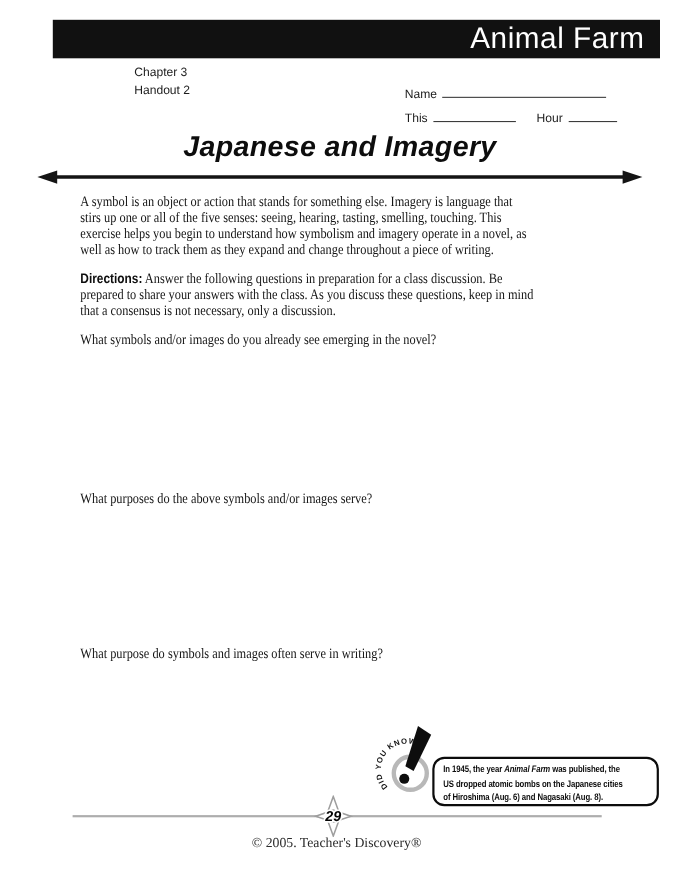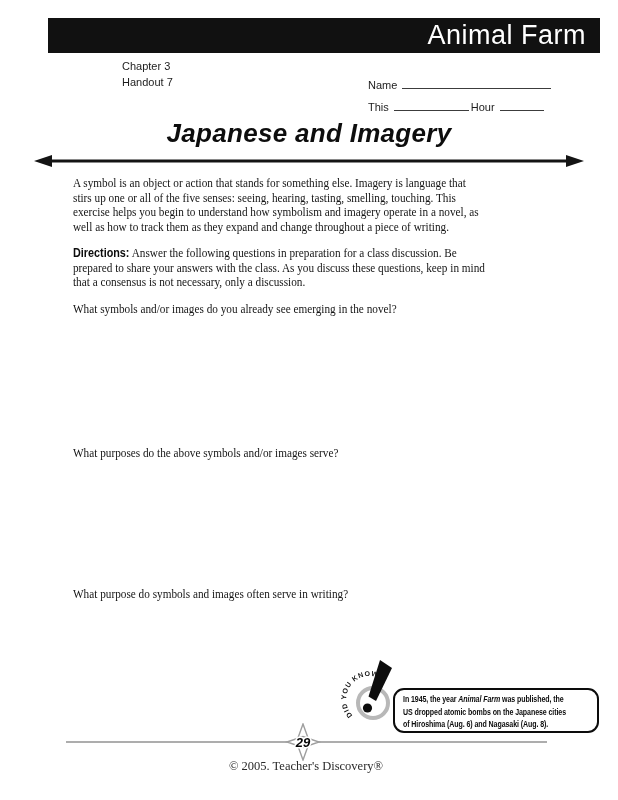--- a/index.html
+++ b/index.html
@@ -19,21 +19,21 @@
     position:absolute;left:78px;top:58px;
     font:400 11px/16px "Liberation Sans",sans-serif;color:#1c1c1c;margin-left:44px;
   }
   .fillrow{position:absolute;font:400 11px "Liberation Sans",sans-serif;color:#1c1c1c;}
   .row-name{left:368px;top:78px;}
   .row-date{left:368px;top:100px;}
   .blank{display:inline-block;border-bottom:1.4px solid #3c3c3c;height:10px;margin-left:5px;vertical-align:baseline;}
   .blank-name{width:149px;}
   .blank-date{width:75px;}
   .blank-hour{width:44px;}
-  .hour-label{margin-left:2px;}
+  .hour-label{margin-left:19px;}
   
   .page-title{
     position:absolute;left:35px;top:118px;width:548px;text-align:center;
     font:italic 700 26px/30px "Liberation Sans",sans-serif;color:#0d0d0d;
     letter-spacing:.3px;
   }
   .arrow-wrap{position:absolute;left:30px;top:151px;}
   
   .serifblock{
     font:400 13px/14.6px "Liberation Serif",serif;color:#141414;
@@ -70,21 +70,21 @@
 </style>
 </head>
 <body>
 
 <div class="banner">
   <span>Animal Farm</span>
 </div>
 
 <div class="meta">
   <div>Chapter 3</div>
-  <div>Handout 7</div>
+  <div>Handout 2</div>
 </div>
 
 <div class="fillrow row-name">
   <span>Name</span><span class="blank blank-name"></span>
 </div>
 <div class="fillrow row-date">
   <span>This</span><span class="blank blank-date"></span><span class="hour-label">Hour</span><span class="blank blank-hour"></span>
 </div>
 
 <div class="page-title">Japanese and Imagery</div>

